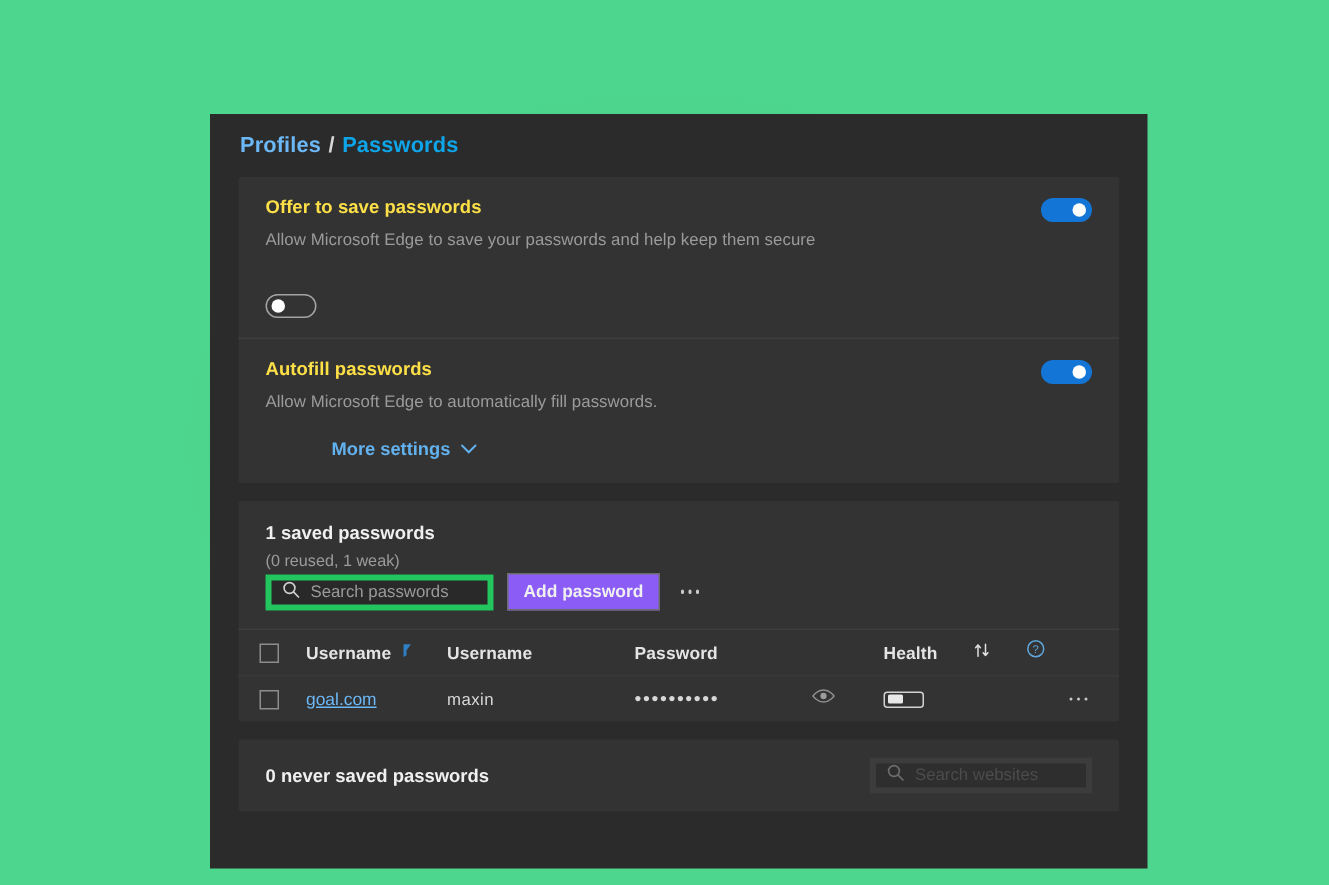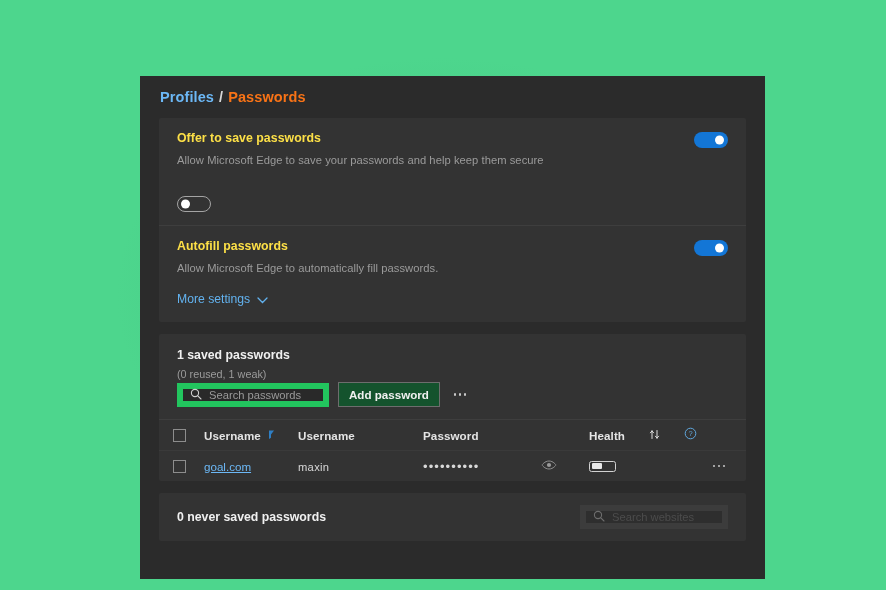--- a/index.html
+++ b/index.html
@@ -41,21 +41,21 @@
     align-items: center;
     font-size: 14.5px;
     font-weight: bold;
     letter-spacing: .1px;
   }
   .crumb-link {
     color: #6cb8f6;
     cursor: pointer;
   }
   .crumb-sep { color: #d8d8d8; margin: 0 5px; }
-  .crumb-current { color: #f97316; }
+  .crumb-current { color: #0ea5e9; }
 
   
   .card {
     background: #333333;
     margin: 0 19px 12px 19px;
     border-radius: 2px;
   }
 
   .setting-row {
     padding: 11px 18px 13px 18px;
@@ -108,21 +108,22 @@
   .more-settings {
     padding: 0 18px 14px 18px;
     display: flex;
     align-items: center;
     gap: 7px;
     cursor: pointer;
   }
   .more-settings-label {
     color: #62b2ef;
     font-size: 12.2px;
-    font-weight: normal;
+    font-weight: bold;
+    margin-left: 44px;
   }
   .chev { display: block; }
 
   
   .saved-head {
     padding: 13px 18px 12px 18px;
     display: flex;
     align-items: flex-start;
     justify-content: space-between;
     flex-direction: column;
@@ -139,42 +140,42 @@
     margin-top: 4px;
     line-height: 14px;
   }
 
   .saved-actions { display: flex; align-items: center; gap: 9px; margin-top: 1px; }
 
   .search-box {
     width: 152px;
     height: 24px;
     background: #292929;
-    border: 6px solid #22c55e;
+    border: 4px solid #22c55e;
     display: flex;
     align-items: center;
     padding: 0 7px;
     gap: 7px;
     justify-content: center;
   }
   .search-box input {
     flex: 1;
     background: transparent;
     border: none;
     outline: none;
     color: #d2d2d2;
     font-family: "Liberation Sans", sans-serif;
     font-size: 11.2px;
     min-width: 0;
   }
   .search-box input::placeholder { color: #9a9a9a; }
 
   .btn-outline {
     height: 25px;
-    background: #14532d;
+    background: #8b5cf6;
     border: 1px solid #6d6d6d;
     color: #f0f0f0;
     font-family: "Liberation Sans", sans-serif;
     font-size: 11.6px;
     font-weight: bold;
     padding: 0 10px;
     cursor: pointer;
     white-space: nowrap;
   }
 

